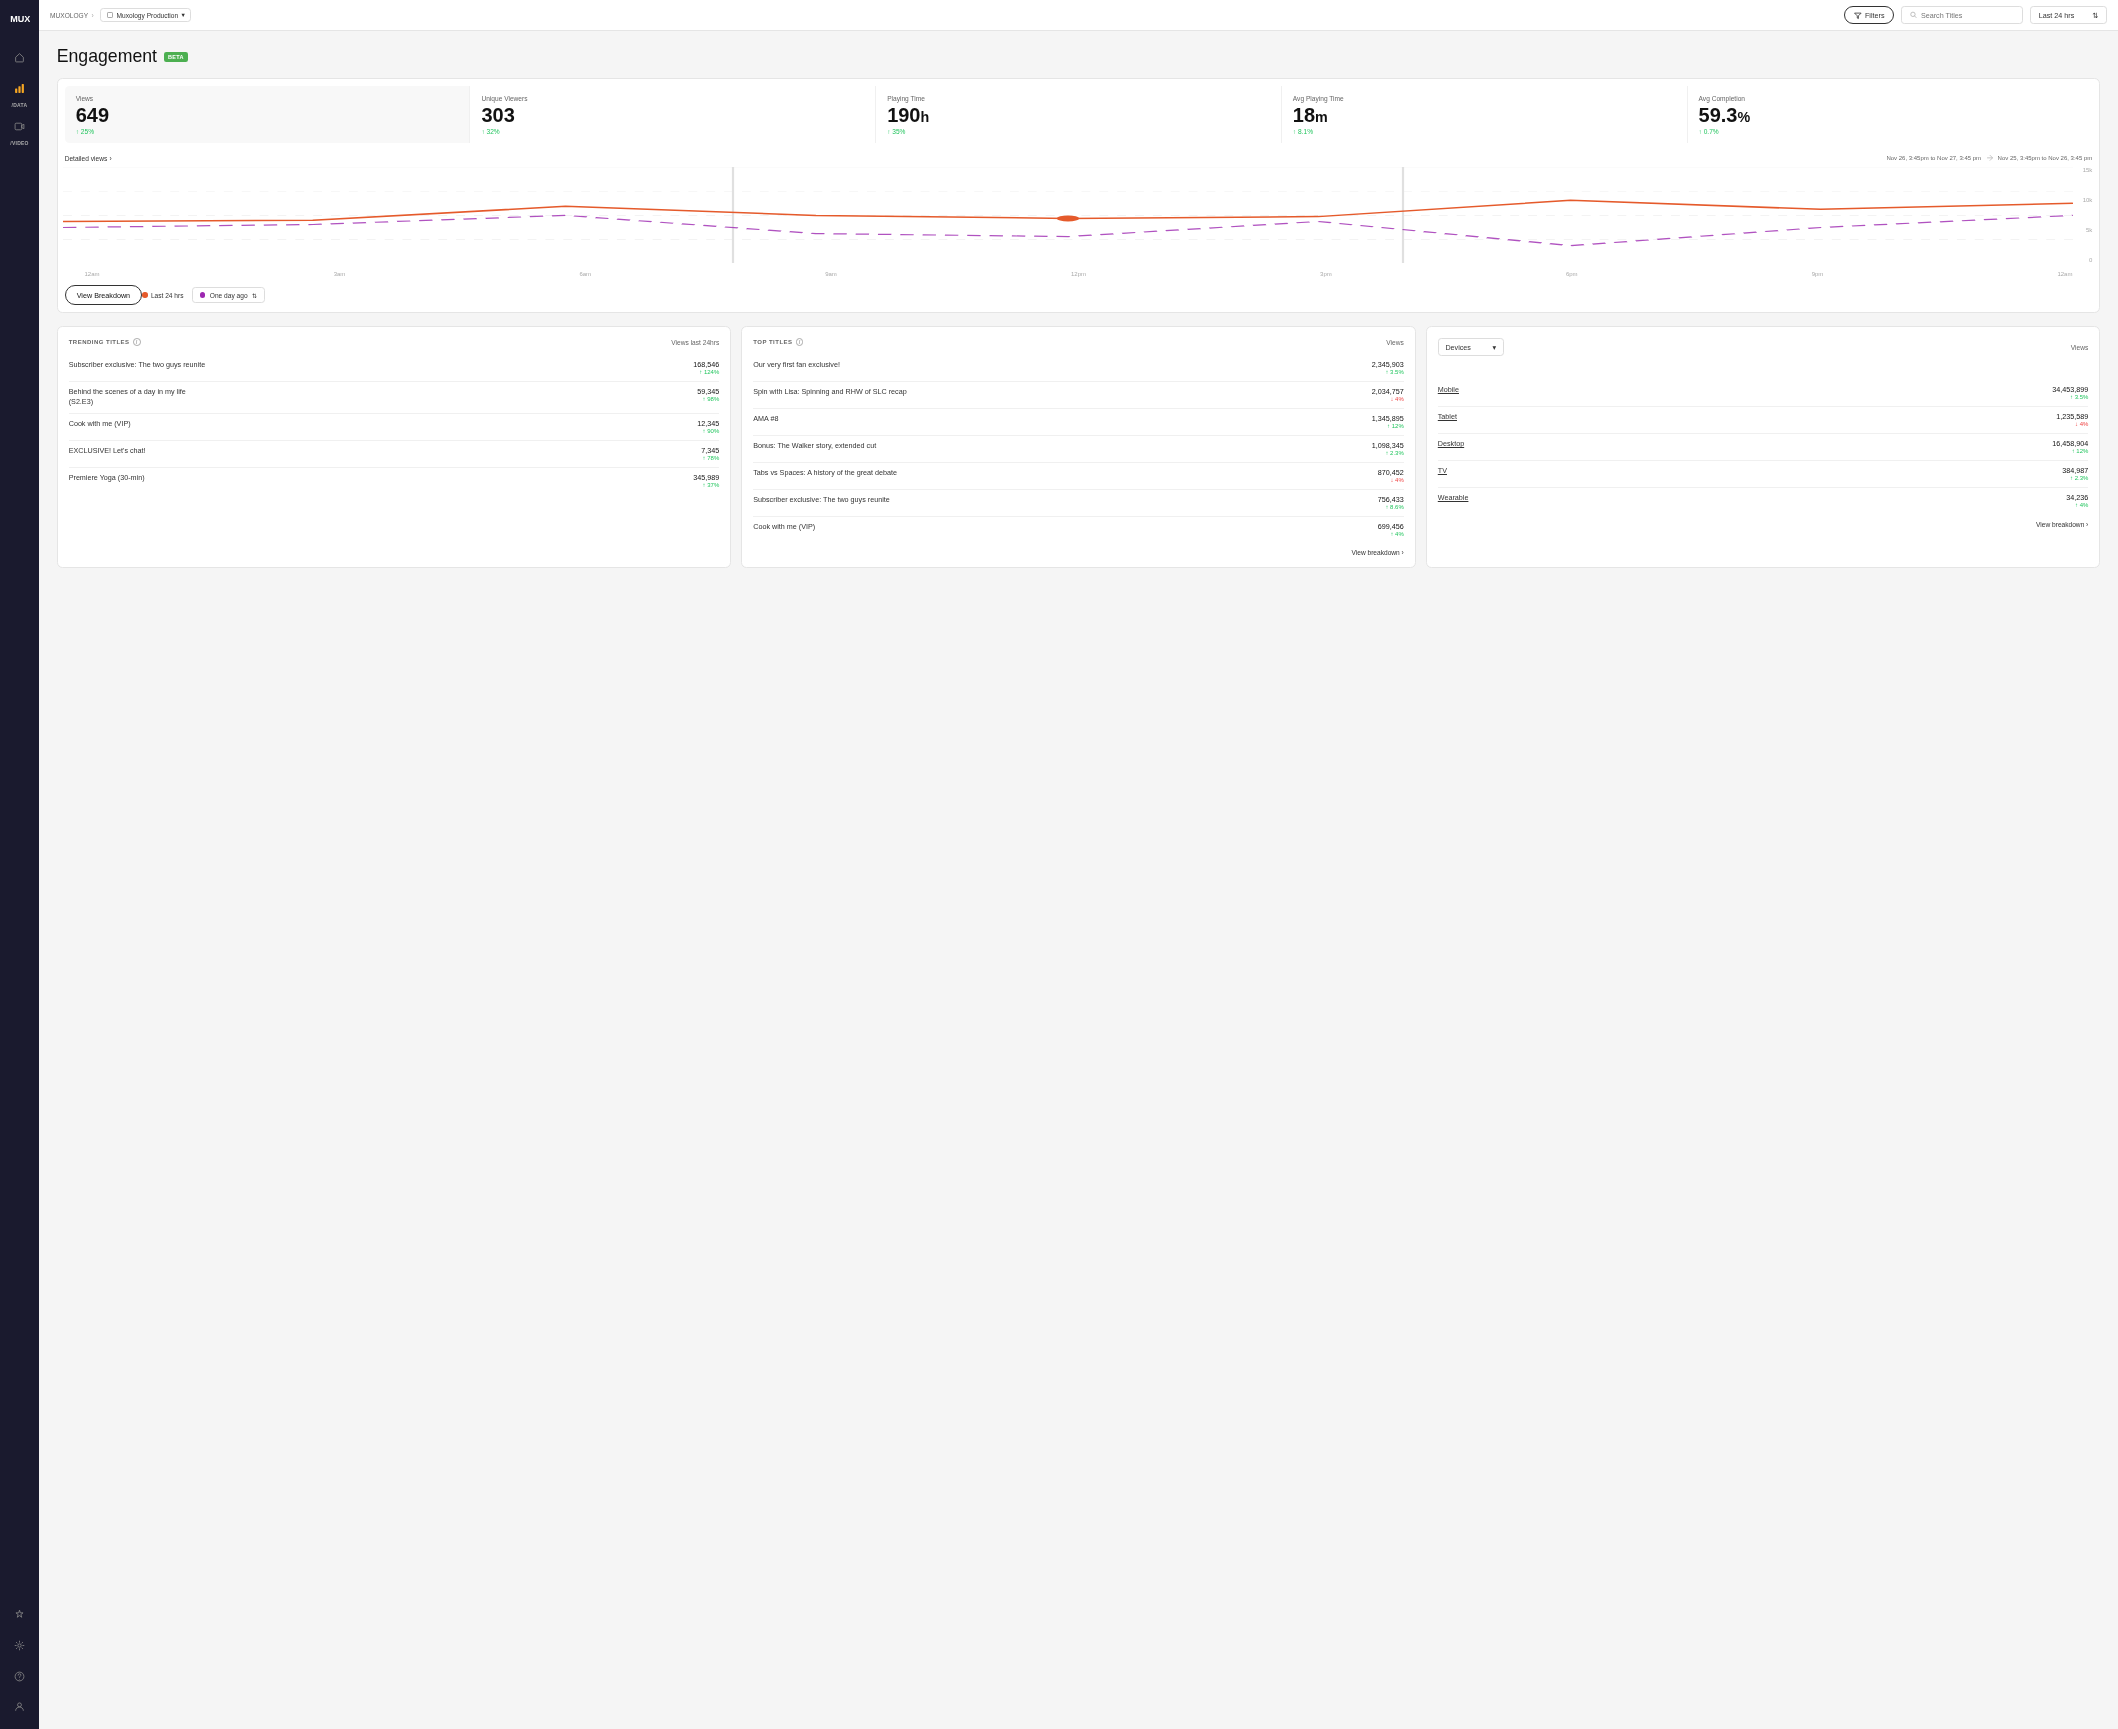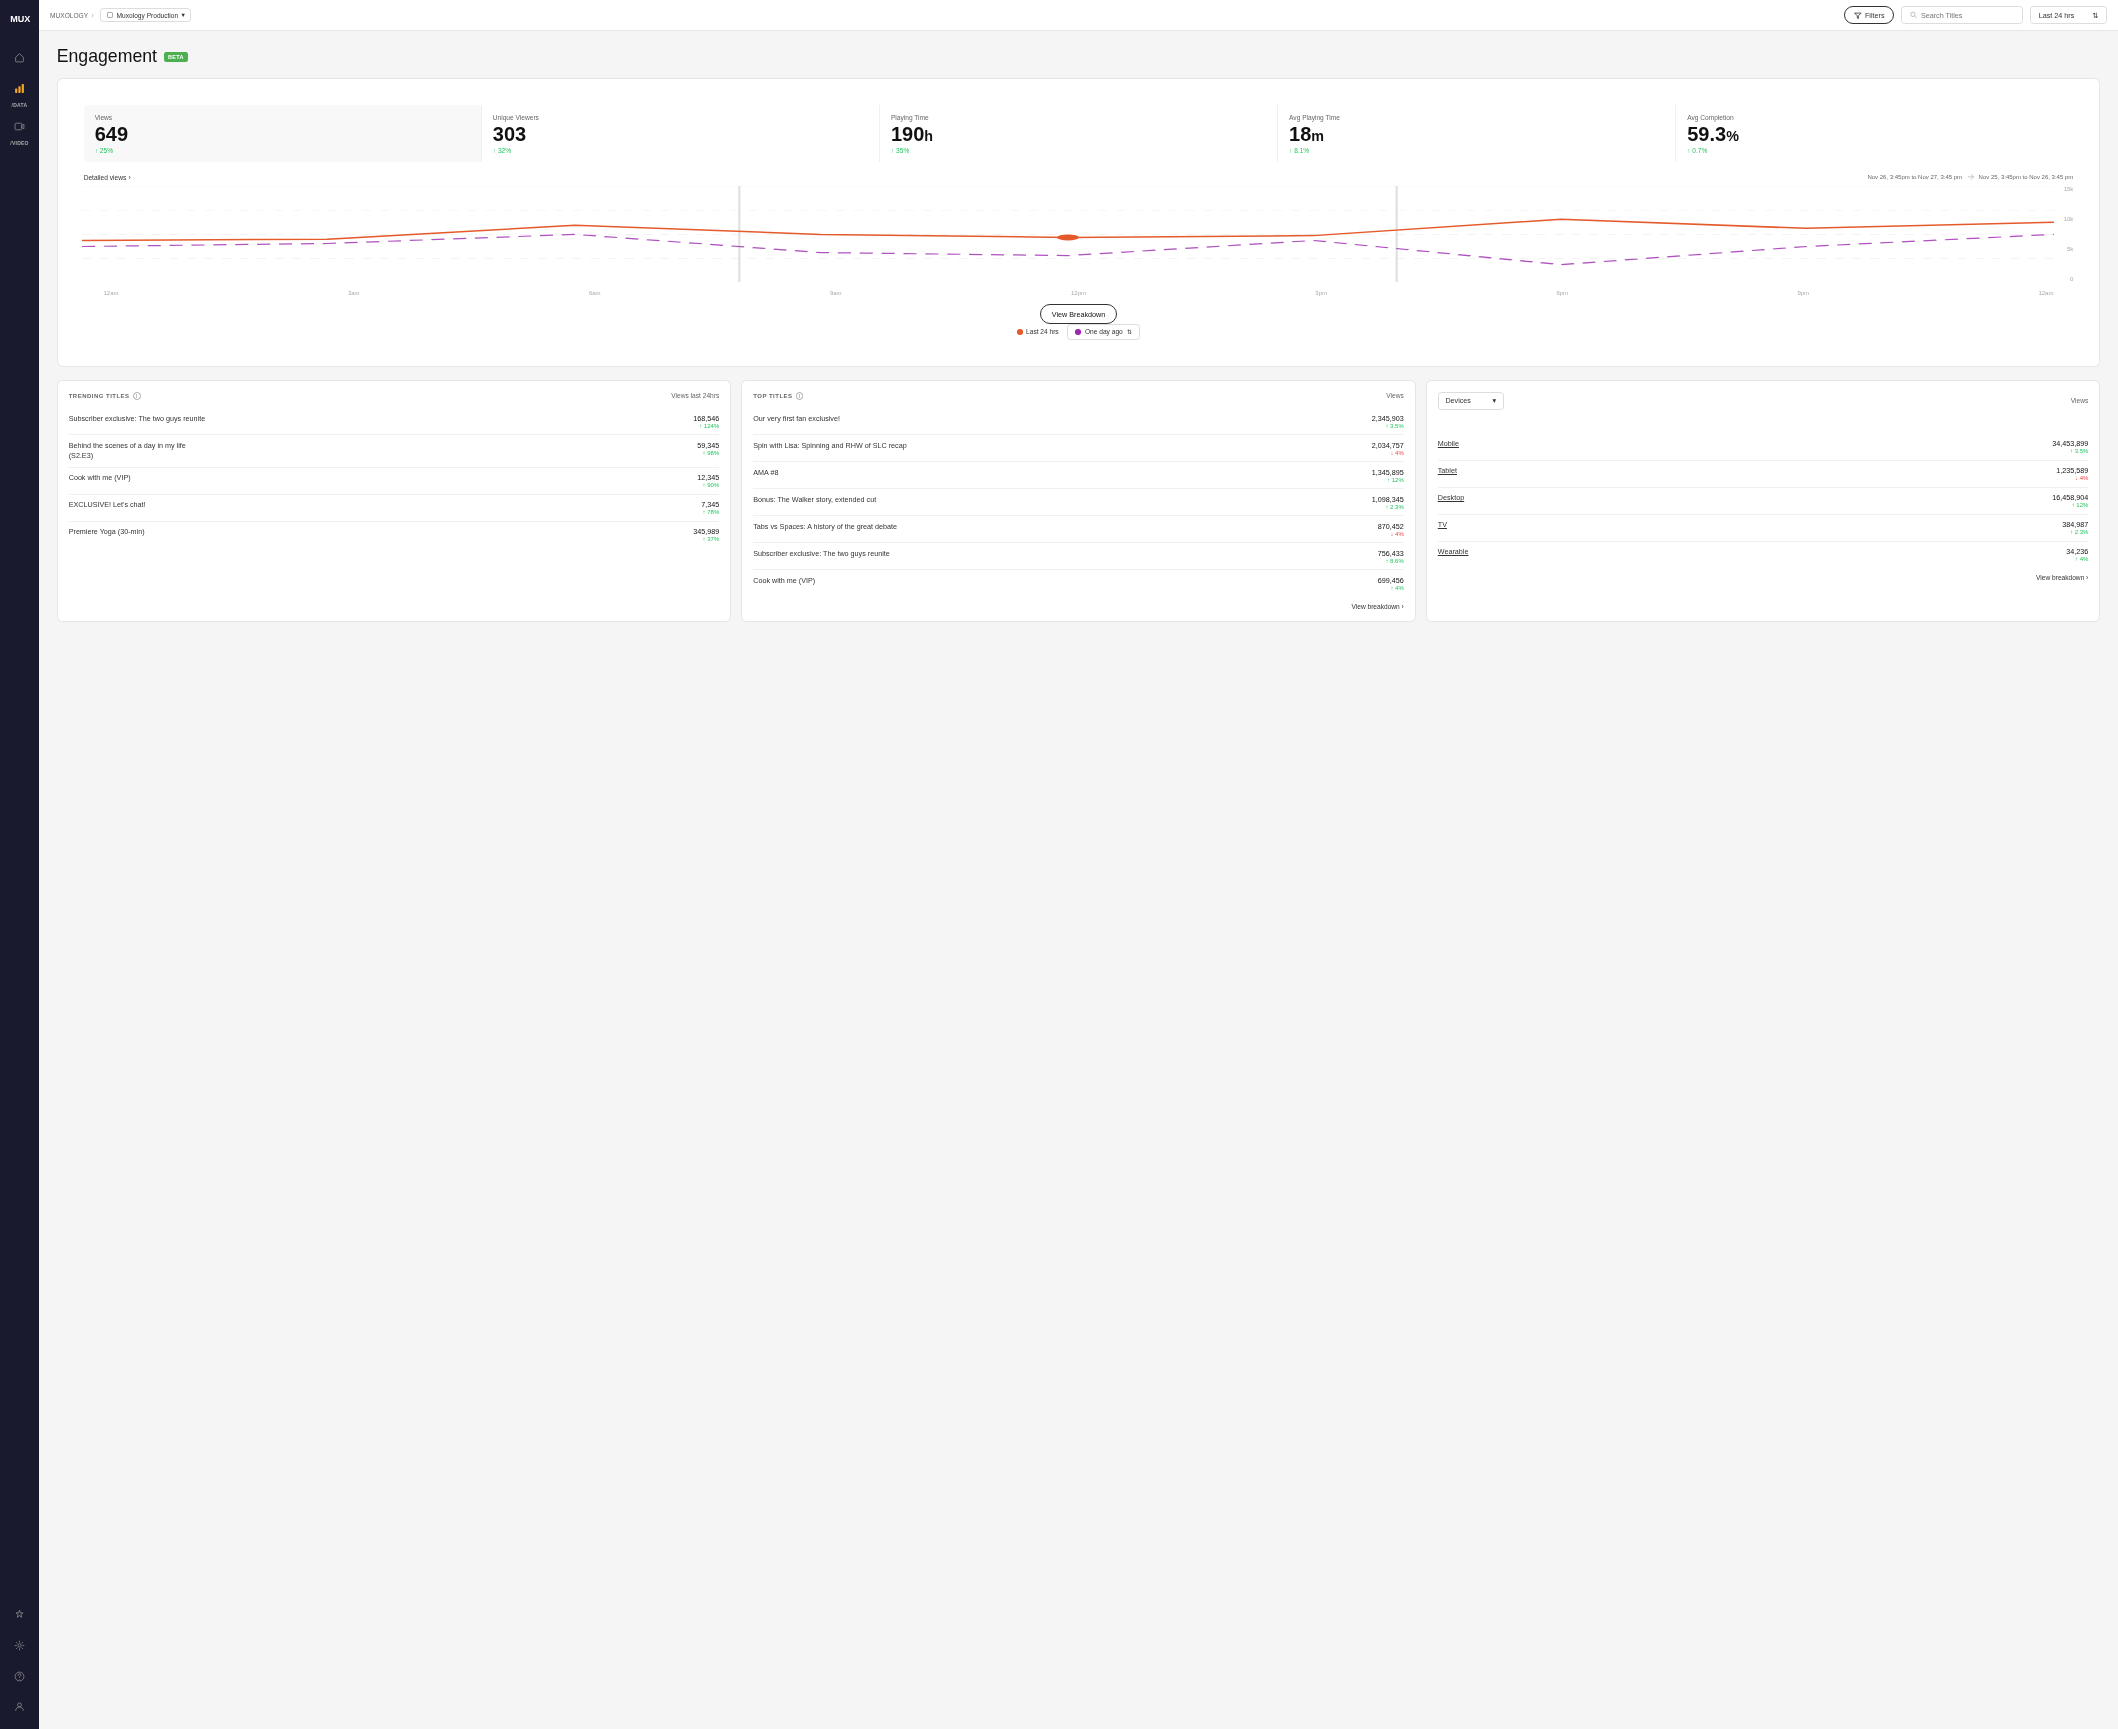--- a/index.html
+++ b/index.html
@@ -95,21 +95,21 @@
     
     .page-title-row { display: flex; align-items: center; gap: 6.6px; margin-bottom: 11px; }
     .page-title { font-size: 17.7px; font-weight: 400; color: #111; }
     .beta-badge {
       background: #4caf50; color: #fff; font-size: 5.5px; font-weight: 700;
       padding: 1.7px 4.4px; border-radius: 2.2px; letter-spacing: 0.05em;
     }
 
     
     .stats-card {
-      background: #fff; border-radius: 5.5px; padding: 26px;
+      background: #fff; border-radius: 5.5px; padding: 7px;
       border: 0.6px solid #e5e5e5; margin-bottom: 13.2px;
     }
     .stats-row { display: flex; gap: 0; margin-bottom: 11px; }
     .stat-item {
       flex: 1; padding: 8.8px 11px;
       border-right: 0.6px solid #f0f0f0;
     }
     .stat-item:first-child { background: #f8f8f8; border-radius: 4.4px 0 0 4.4px; }
     .stat-item:last-child { border-right: none; }
     .stat-label { font-size: 6.6px; color: #666; margin-bottom: 3.3px; }
@@ -127,21 +127,21 @@
       position: absolute; right: 0; top: 0; bottom: 13.2px;
       display: flex; flex-direction: column; justify-content: space-between;
       font-size: 6px; color: #aaa; text-align: right; padding-right: 2.2px;
     }
     .chart-x-labels {
       position: absolute; bottom: 0; left: 22px; right: 22px;
       display: flex; justify-content: space-between;
       font-size: 6px; color: #aaa;
     }
     .chart-svg-wrap { position: absolute; left: 0; right: 22px; top: 0; bottom: 13.2px; }
-    .chart-footer { display: flex; align-items: center; justify-content: flex-start; margin-top: 8.8px; flex-direction: column; }
+    .chart-footer { display: flex; align-items: center; justify-content: flex-start; margin-top: 8.8px; }
     .view-breakdown-btn {
       border: 0.8px solid #333; border-radius: 11px;
       padding: 4.4px 11px; font-size: 7.2px; cursor: pointer; background: #fff;
       font-weight: 500; color: #111;
     }
     .legend { display: flex; align-items: center; gap: 8.8px; }
     .legend-item { display: flex; align-items: center; gap: 3.3px; font-size: 6.6px; color: #333; }
     .legend-dot { width: 5.5px; height: 5.5px; border-radius: 50%; }
     .period-selector {
       display: flex; align-items: center; gap: 4.4px;

